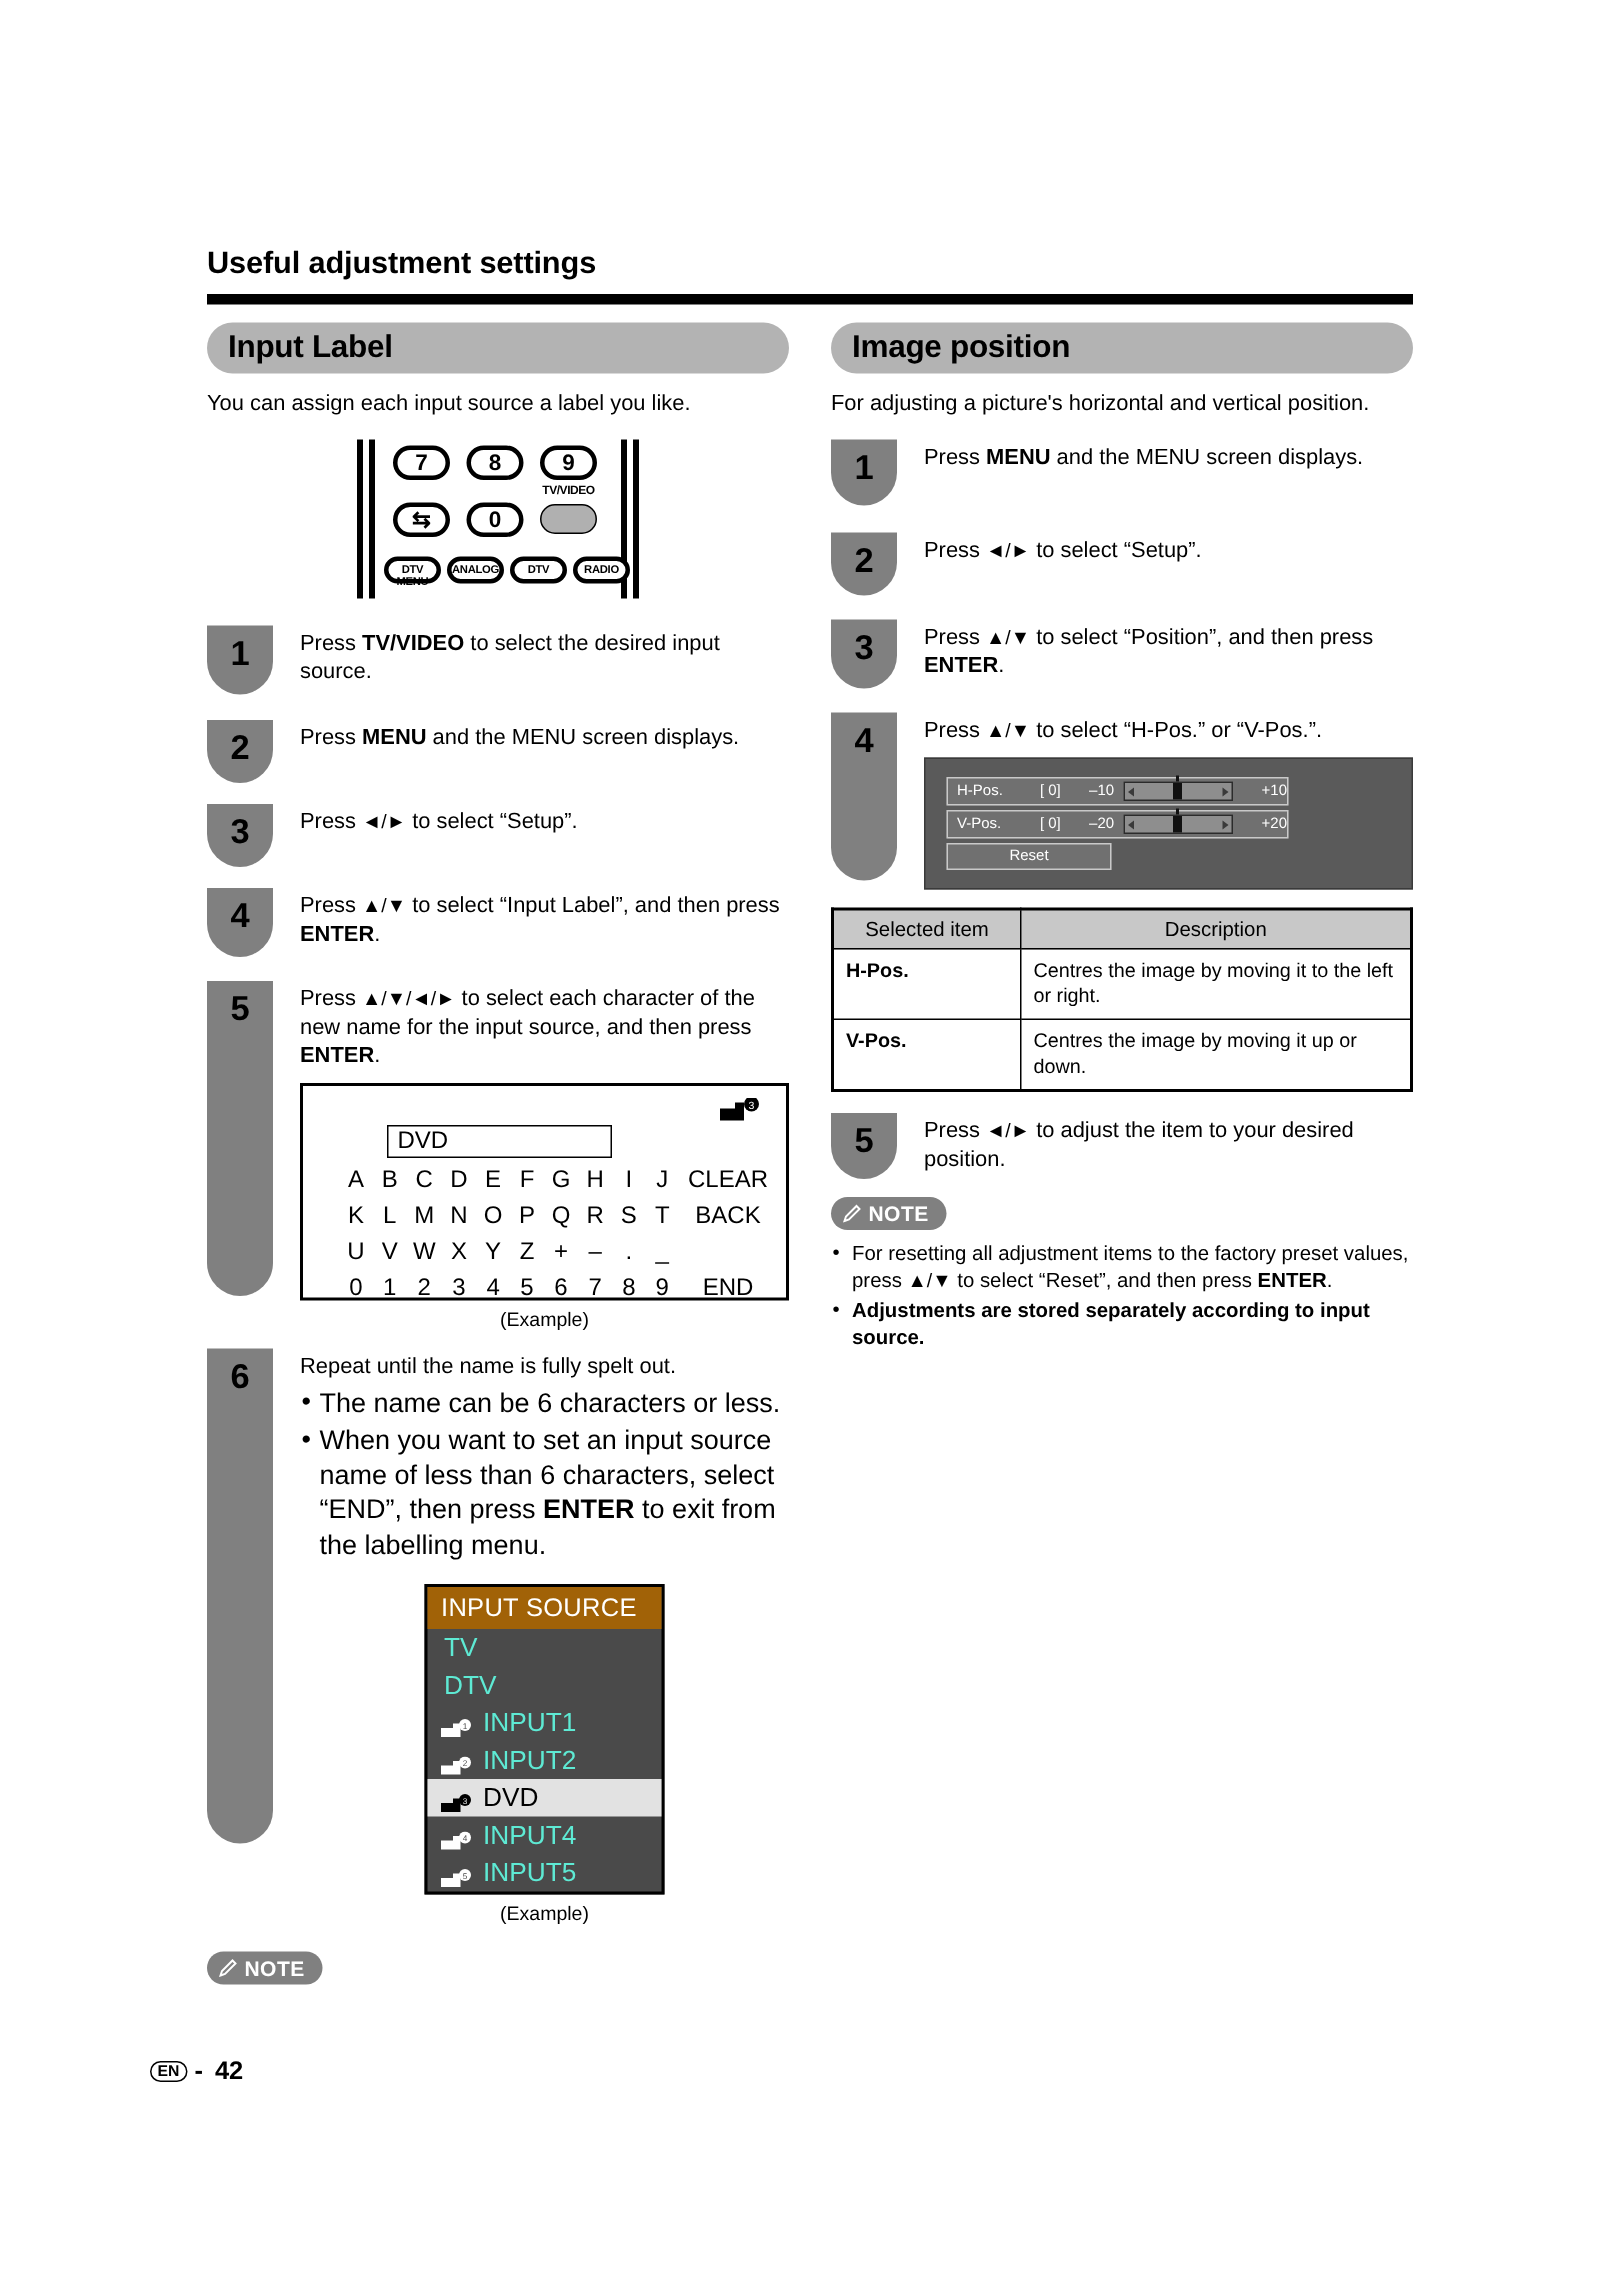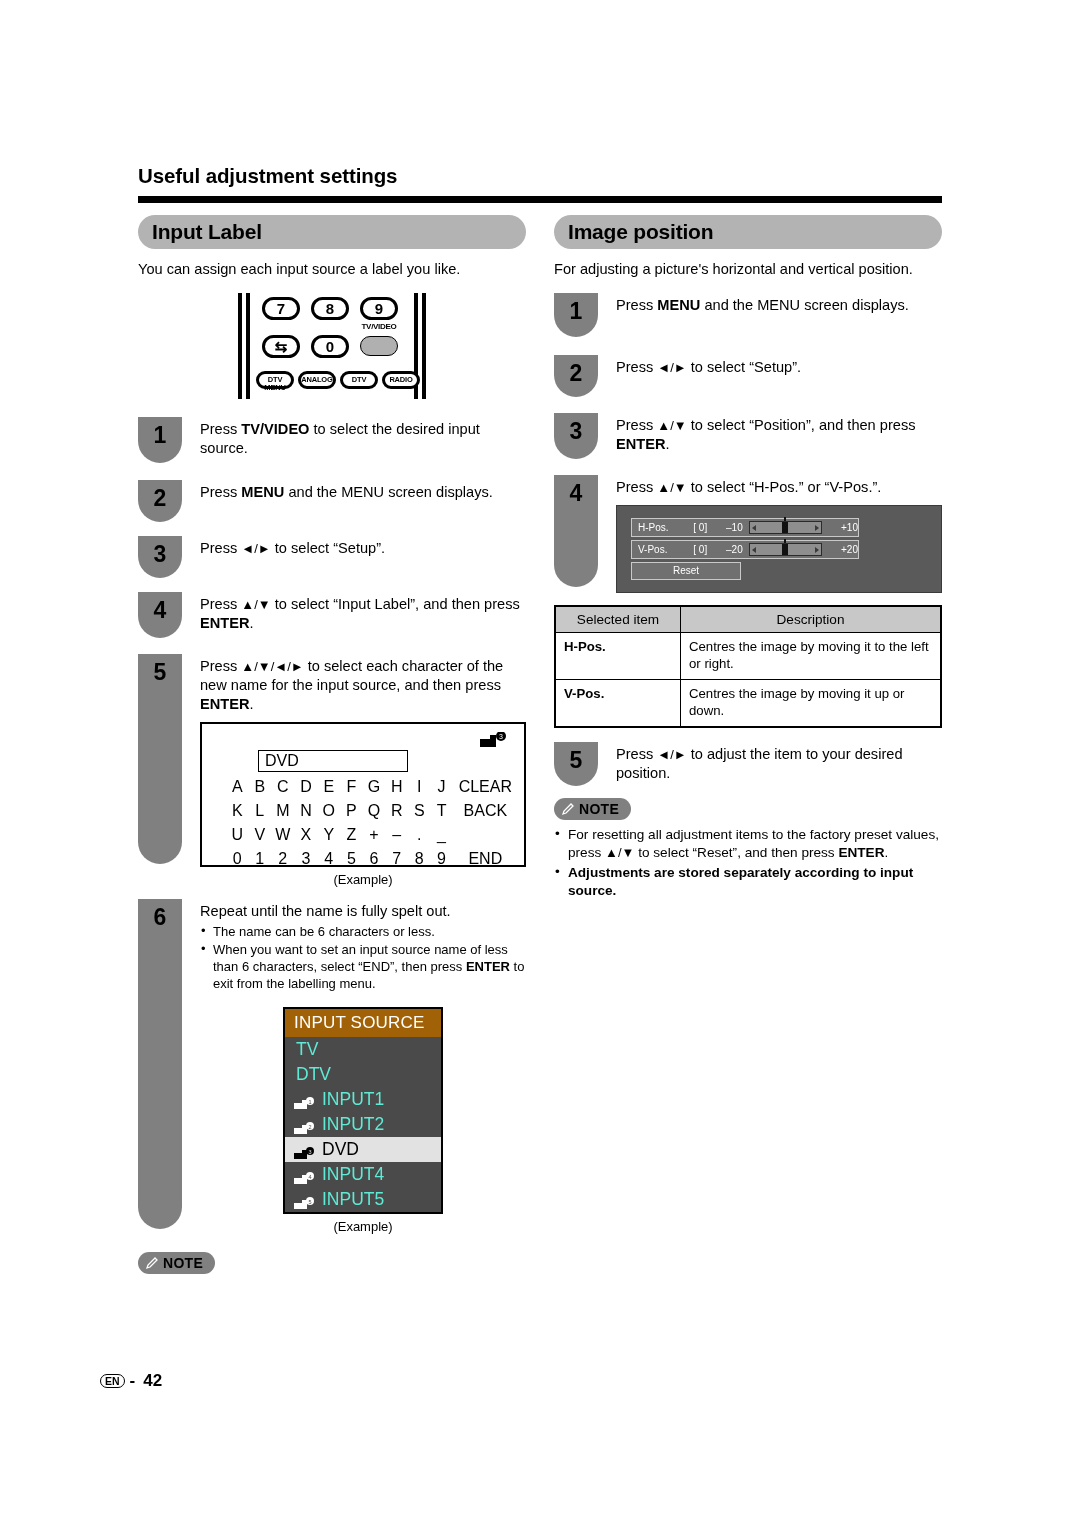--- a/index.html
+++ b/index.html
@@ -106,21 +106,21 @@
   }
   b, .b { font-weight: bold; }
 
   .arrows { letter-spacing: 0px; font-size: 13px; }
 
   
   ul.bullets {
     margin: 3px 0 0 0;
     padding: 0;
     list-style: none;
-    font-size: 13px;
+    font-size: 18px;
     line-height: 1.30;
   }
   ul.bullets li {
     position: relative;
     padding-left: 13px;
     margin-bottom: 1px;
   }
   ul.bullets li:before {
     content: "\2022";
     position: absolute;
@@ -129,21 +129,21 @@
   }
 
   
   .note-badge {
     display: inline-flex;
     align-items: center;
     height: 22px;
     background: #808080;
     border-radius: 11px;
     padding: 0 12px 0 7px;
-    color: #000000;
+    color: #ffffff;
     font-size: 14px;
     font-weight: bold;
     letter-spacing: 0.3px;
   }
   .note-badge svg { margin-right: 4px; }
   .note-list {
     margin: 6px 0 0 0;
     padding: 0;
     list-style: none;
     font-size: 13.6px;

